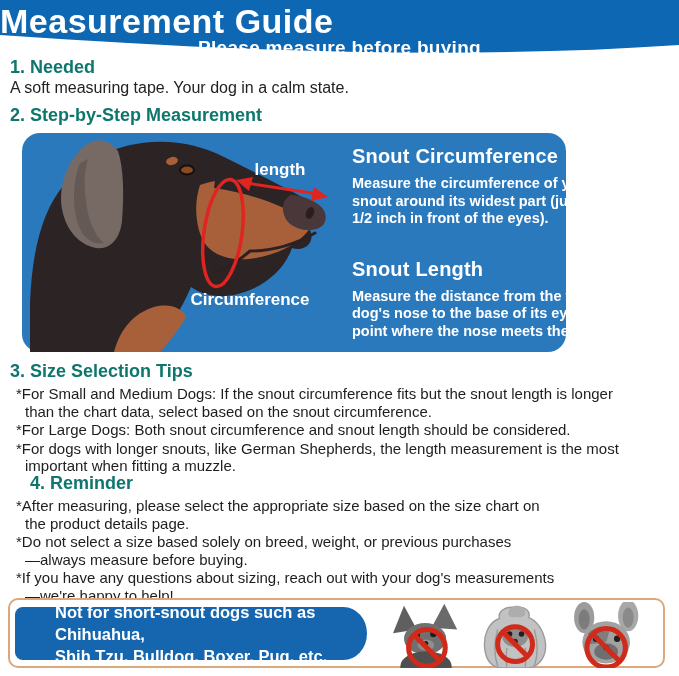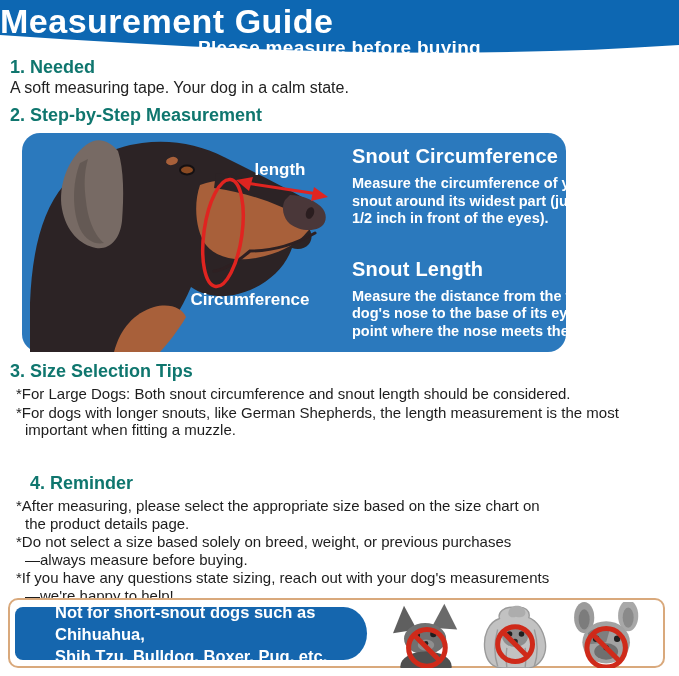--- a/index.html
+++ b/index.html
@@ -126,32 +126,34 @@
         <h3>Snout Length</h3>
         <p>Measure the distance from the tip of your
 dog's nose to the base of its eyes (the
 point where the nose meets the face).</p>
       </div>
     </div>
   </div>
 
   <div class="sec-h" style="top:361px;">3. Size Selection Tips</div>
   <div class="bullets" style="top:385px;">
+    <div class="bullet">*For Small and Medium Dogs: If the snout circumference fits but the snout length is longer
+than the chart data, select based on the snout circumference.</div>
     <div class="bullet">*For Large Dogs: Both snout circumference and snout length should be considered.</div>
     <div class="bullet">*For dogs with longer snouts, like German Shepherds, the length measurement is the most
 important when fitting a muzzle.</div>
   </div>
 
   <div class="sec-h" style="top:473px;margin-left:20px;">4. Reminder</div>
   <div class="bullets" style="top:497px;">
     <div class="bullet">*After measuring, please select the appropriate size based on the size chart on
 the product details page.</div>
     <div class="bullet">*Do not select a size based solely on breed, weight, or previous purchases
 —always measure before buying.</div>
-    <div class="bullet">*If you have any questions state sizing, reach out with your dog's measurements
+    <div class="bullet">*If you have any questions about sizing, reach out with your dog's measurements
 —we're happy to help!</div>
   </div>
 
   <div class="notice">
     <div class="notice-blue">
       <p class="notice-text">Not for short-snout dogs such as Chihuahua,
 Shih Tzu, Bulldog, Boxer, Pug, etc.</p>
     </div>
 
     <svg class="ban-dog" style="left:372px;" width="88" height="66" viewBox="0 0 88 72">

